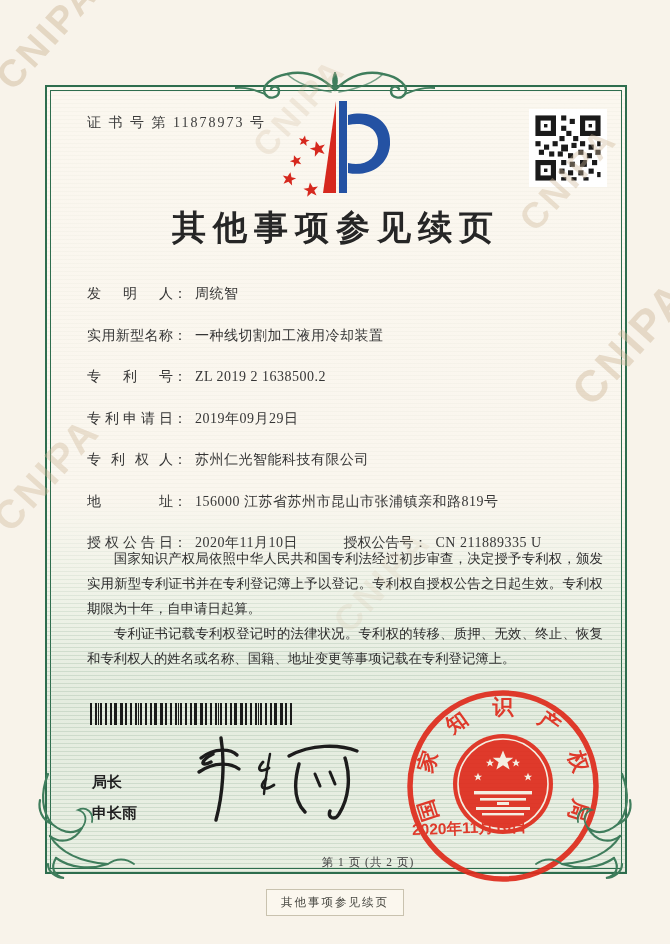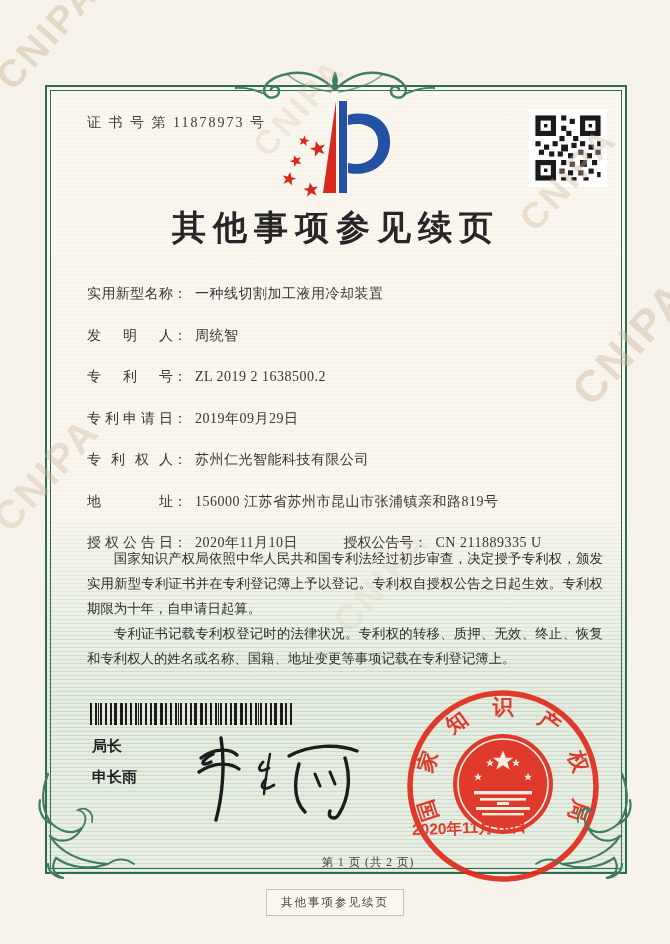--- a/index.html
+++ b/index.html
@@ -34,21 +34,21 @@
   .grant2{margin-left:42px;}
   
   .bodytext{position:absolute;left:40px;top:460px;width:516px;font-size:13.4px;
             line-height:1.86;color:#2e2e2e;text-align:justify;}
   .bodytext p{margin:0;text-indent:2em;}
   
   .barcode{position:absolute;left:43px;top:616px;width:205px;height:22px;
      background:repeating-linear-gradient(90deg,#1b1b1b 0 2px,transparent 2px 5px),
                 repeating-linear-gradient(90deg,#1b1b1b 0 1px,transparent 1px 8px);}
   
-  .commish{position:absolute;left:45px;top:644px;font-family:"Liberation Sans","DejaVu Sans",sans-serif;
+  .commish{position:absolute;left:45px;top:680px;font-family:"Liberation Sans","DejaVu Sans",sans-serif;
            font-size:15px;font-weight:bold;color:#222;line-height:2.05;}
   .sig{position:absolute;left:140px;top:645px;width:185px;height:100px;}
   
   .seal{position:absolute;left:355px;top:600px;width:202px;height:202px;}
   
   .pagenum{position:absolute;left:0;top:768px;width:100%;text-align:center;
            font-size:11.5px;letter-spacing:1px;color:#404040;margin-left:32px;}
   .note{position:absolute;left:50%;top:889px;transform:translateX(-50%);
         font-size:11.5px;letter-spacing:2px;color:#4a4a44;background:#fbf7ee;
         border:1px solid #c9c2af;padding:5px 14px;z-index:3;}
@@ -130,22 +130,22 @@
           <rect x="38" y="35" width="2" height="3"></rect>
         <rect x="17" y="38" width="3" height="2"></rect>
           <rect x="23" y="38" width="3" height="2"></rect>
           <rect x="30" y="38" width="3" height="2"></rect>
       </g>
     </svg>
 
     <div class="title">其他事项参见续页</div>
 
     <div class="fields">
+      <div class="frow"><span class="flabel">发明人</span><span class="fcolon">：</span><span class="fval">周统智</span></div>
       <div class="frow"><span class="flabel">实用新型名称</span><span class="fcolon">：</span><span class="fval">一种线切割加工液用冷却装置</span></div>
-      <div class="frow"><span class="flabel">发明人</span><span class="fcolon">：</span><span class="fval">周统智</span></div>
       <div class="frow"><span class="flabel">专利号</span><span class="fcolon">：</span><span class="fval">ZL 2019 2 1638500.2</span></div>
       <div class="frow"><span class="flabel">专利申请日</span><span class="fcolon">：</span><span class="fval">2019年09月29日</span></div>
       <div class="frow"><span class="flabel">专利权人</span><span class="fcolon">：</span><span class="fval">苏州仁光智能科技有限公司</span></div>
       <div class="frow"><span class="flabel">地址</span><span class="fcolon">：</span><span class="fval">156000 江苏省苏州市昆山市张浦镇亲和路819号</span></div>
       <div class="frow">
         <span class="flabel">授权公告日</span><span class="fcolon">：</span><span class="fval">2020年11月10日</span>
         <span class="grant2"><span>授权公告号</span><span class="fcolon">：</span><span class="fval">CN 211889335 U</span></span>
       </div>
     </div>
 

